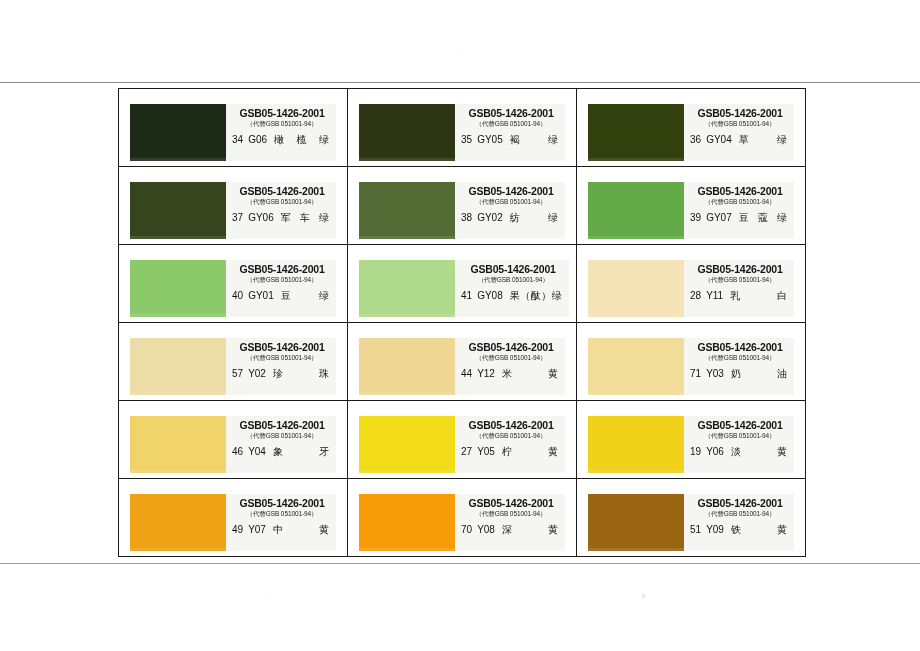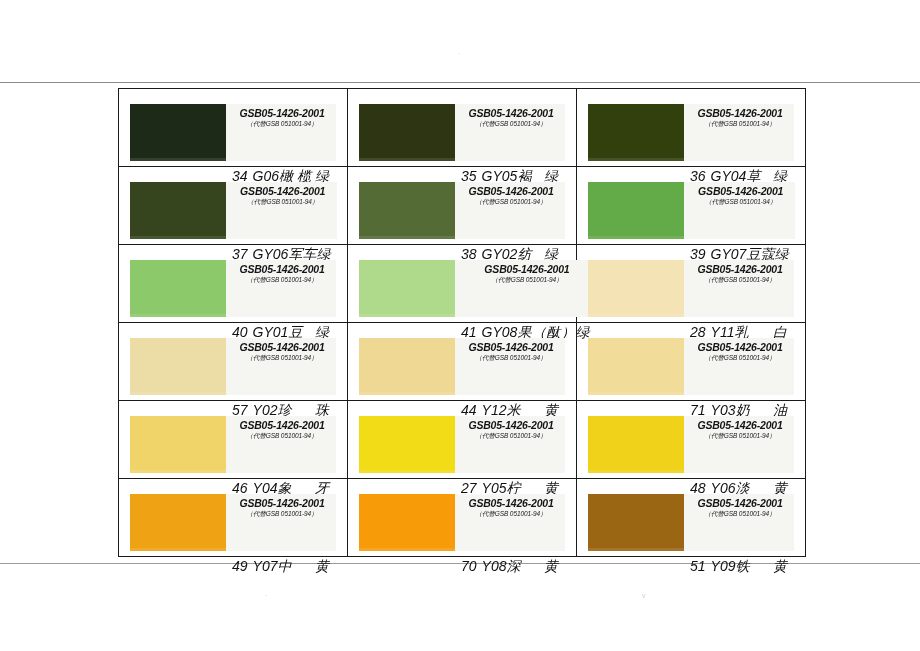--- a/index.html
+++ b/index.html
@@ -57,21 +57,20 @@
   }
 
   .card {
     display: flex;
     flex-direction: row;
     align-items: stretch;
     width: 206px;
     height: 57px;
     margin: 9px auto 0 auto;
     box-shadow: 0 0 0 0 transparent;
-    font-style: italic;
   }
   .chip {
     width: 96px;
     flex: 0 0 96px;
     position: relative;
   }
   .chip::after {
     content: "";
     position: absolute;
     left: 0; right: 0; bottom: 0;
@@ -101,33 +100,33 @@
     color: #1a1a1a;
     white-space: nowrap;
     text-align: center;
     line-height: 9px;
     letter-spacing: -0.1px;
   }
   .name-row {
     display: flex;
     flex-direction: row;
     align-items: baseline;
-    font-size: 14px;
+    font-size: 10px;
     color: #111111;
     white-space: nowrap;
     margin-top: 6px;
     line-height: 11px;
   }
   .name-row .idx {
     flex: 0 0 auto;
     padding-right: 5px;
   }
   .name-row .code {
     flex: 0 0 auto;
-    margin-top: 37px;
+    padding-right: 7px;
   }
   .name-row .cname {
     flex: 1 1 auto;
     display: flex;
     justify-content: space-between;
     padding-right: 3px;
   }
   .name-row .cname.tight {
     justify-content: flex-start;
     letter-spacing: 0.5px;
@@ -393,21 +392,21 @@
             </div>
           </div>
         </td>
         <td class="cell">
           <div class="card">
             <div class="chip" style="background:#f1d21a"></div>
             <div class="label-block">
               <div class="std-code">GSB05-1426-2001</div>
               <div class="std-sub">（代替GSB 051001-94）</div>
               <div class="name-row">
-                <span class="idx">48</span>
+                <span class="idx">19</span>
                 <span class="code">Y06</span>
                 <span class="cname">
                   <span>淡</span>
                   <span>黄</span>
                 </span>
               </div>
             </div>
           </div>
         </td>
       </tr>

